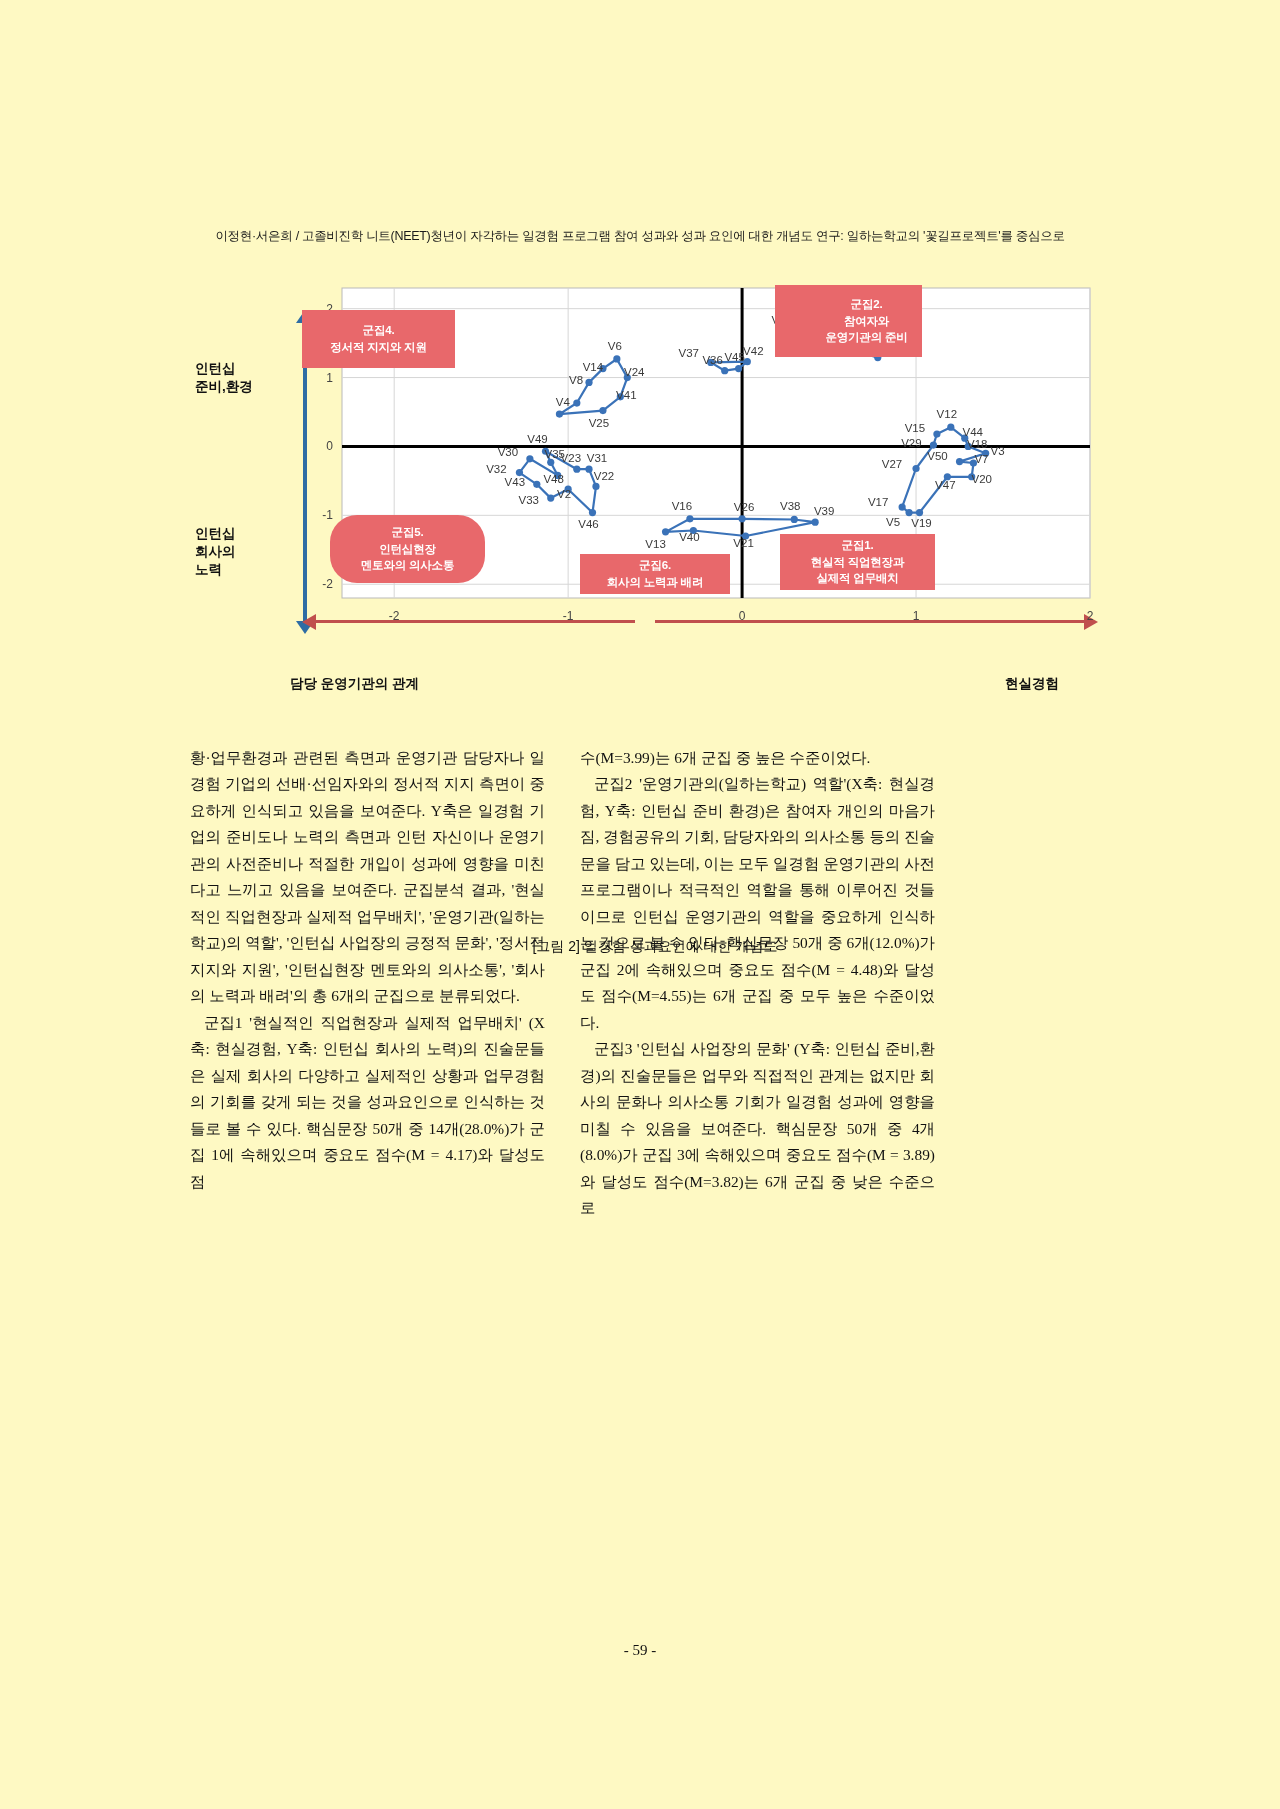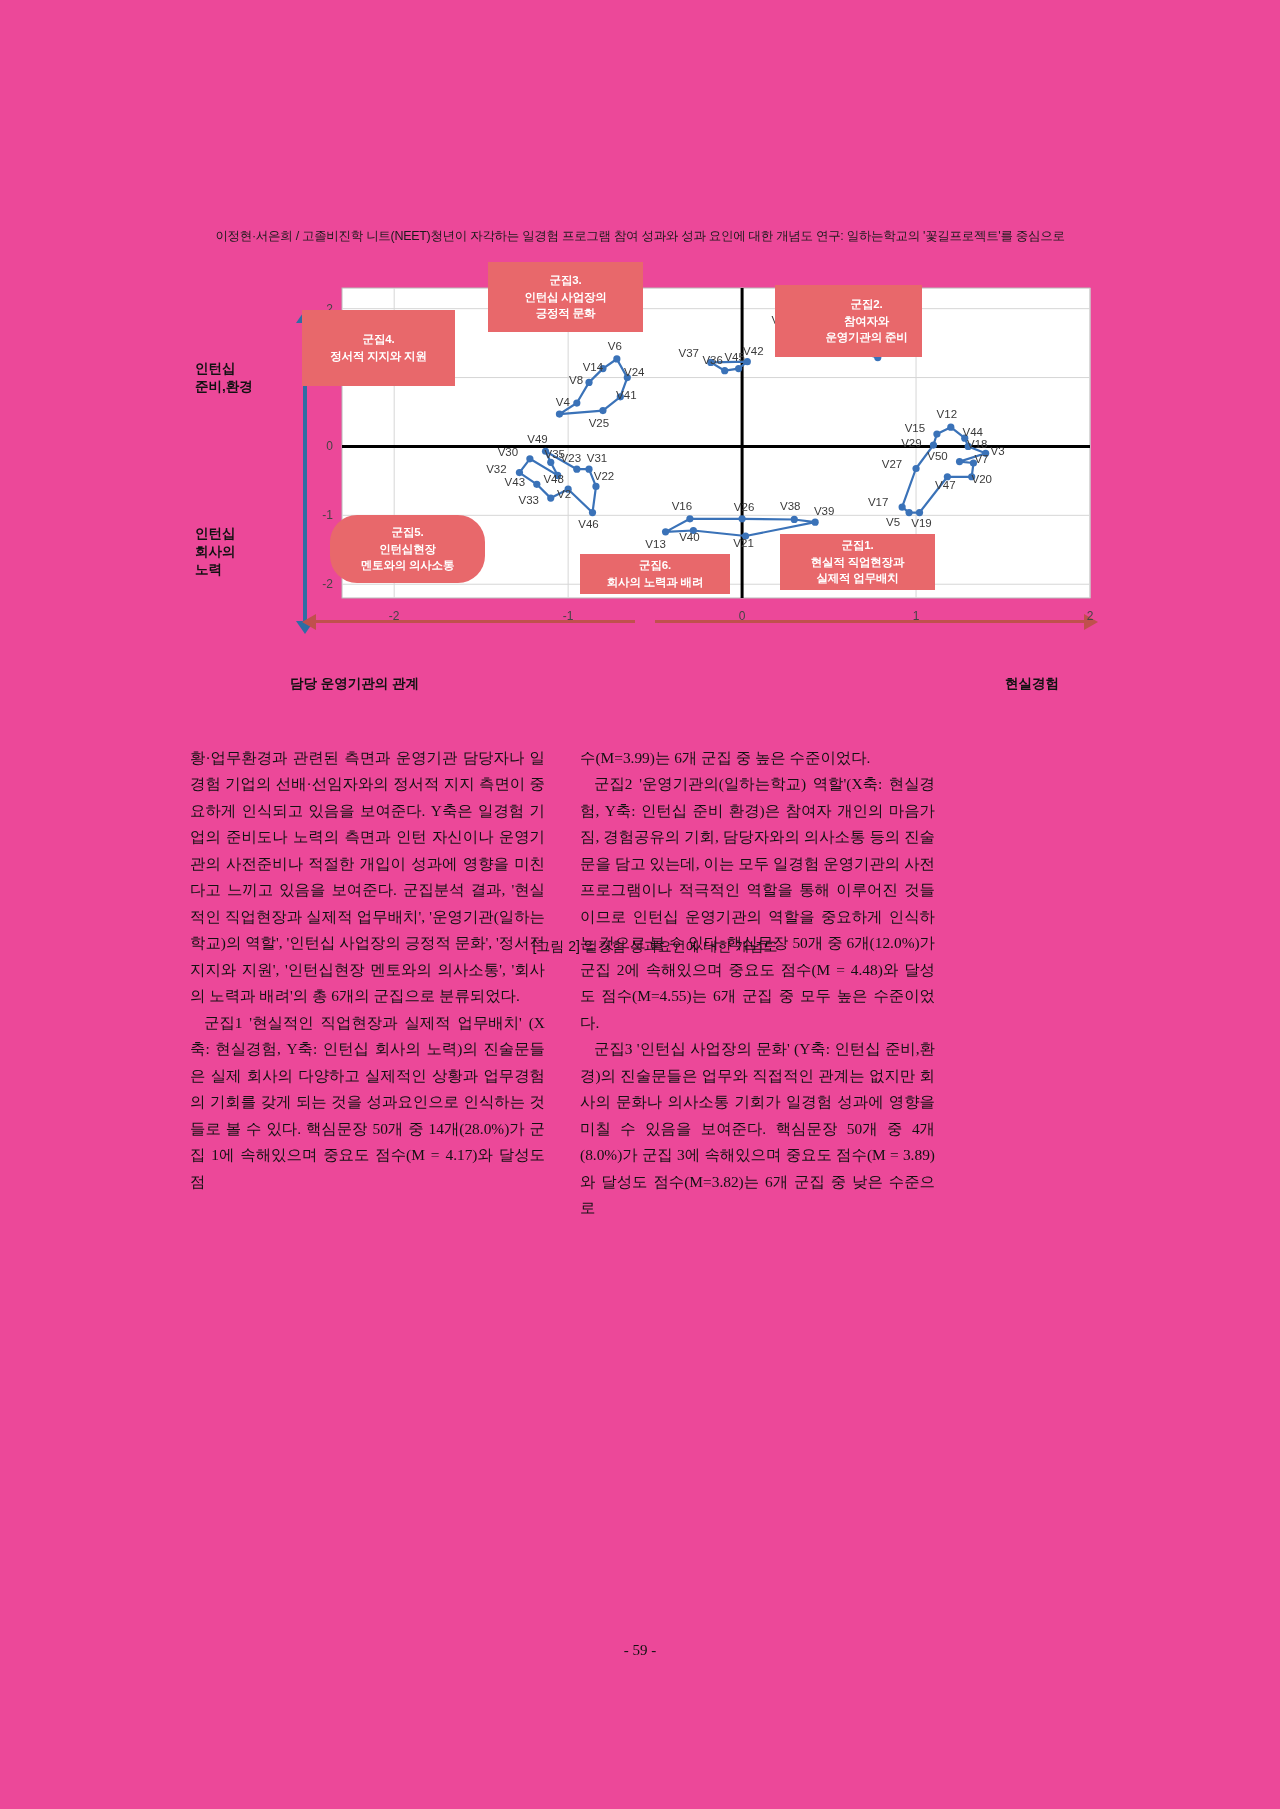--- a/index.html
+++ b/index.html
@@ -13,21 +13,21 @@
     font-family: "Liberation Serif", "DejaVu Serif", serif;
     color: #111;
     position: relative;
     overflow: hidden;
   }
 
   .page {
     position: relative;
     width: 1280px;
     height: 1809px;
-    background: #ec4899;
+    background: #fef9c3;
   }
 
   
   .running-head {
     position: absolute;
     left: 0;
     right: 0;
     top: 228px;
     text-align: center;
     font-family: "Liberation Sans", "DejaVu Sans", sans-serif;
@@ -325,27 +325,22 @@
           <circle cx="781.7116279069768" cy="226.75555555555553" r="3.6" fill="#3a72b8"></circle>
           <text x="791.7116279069768" y="232.75555555555553" text-anchor="middle" font-family="&quot;Liberation Sans&quot;, sans-serif" font-size="11.5" fill="#3a3a3a">V20</text>
           <circle cx="712.1302325581395" cy="257.06666666666666" r="3.6" fill="#3a72b8"></circle>
           <text x="688.1302325581395" y="256.06666666666666" text-anchor="middle" font-family="&quot;Liberation Sans&quot;, sans-serif" font-size="11.5" fill="#3a3a3a">V17</text>
           <circle cx="719.0883720930232" cy="262.5777777777778" r="3.6" fill="#3a72b8"></circle>
           <text x="703.0883720930232" y="275.5777777777778" text-anchor="middle" font-family="&quot;Liberation Sans&quot;, sans-serif" font-size="11.5" fill="#3a3a3a">V5</text>
           <circle cx="729.5255813953488" cy="262.5777777777778" r="3.6" fill="#3a72b8"></circle>
           <text x="731.5255813953488" y="276.5777777777778" text-anchor="middle" font-family="&quot;Liberation Sans&quot;, sans-serif" font-size="11.5" fill="#3a3a3a">V19</text>
         </svg>
 
-      <div class="cluster-box" style="left:298px; top:12px; width:155px; height:70px;">
-        <span>군집3.</span>
-        <span>인턴십 사업장의</span>
-        <span>긍정적 문화</span>
-      </div>
-
-      <div class="cluster-box" style="left:112px; top:60px; width:153px; height:76px;">
+
+      <div class="cluster-box" style="left:112px; top:60px; width:153px; height:58px;">
         <span>군집4.</span>
         <span>정서적 지지와 지원</span>
       </div>
 
       <div class="cluster-box" style="left:585px; top:35px; width:147px; height:72px;padding-left:44px;">
         <span>군집2.</span>
         <span>참여자와</span>
         <span>운영기관의 준비</span>
       </div>
 

